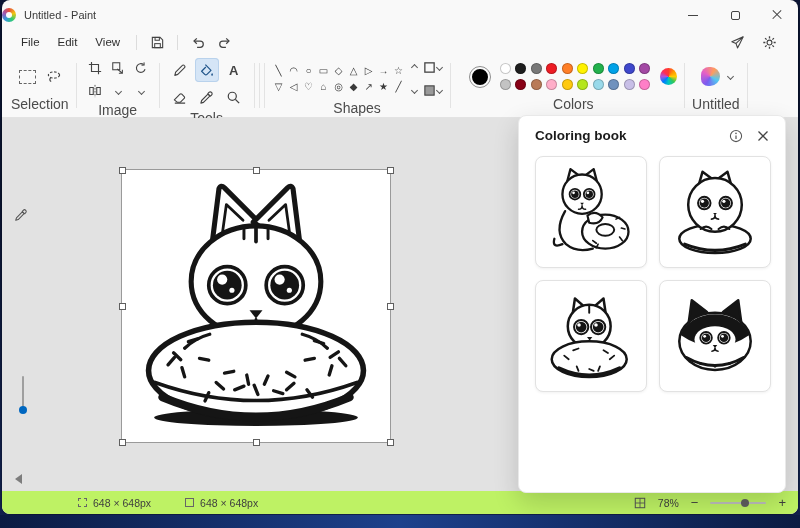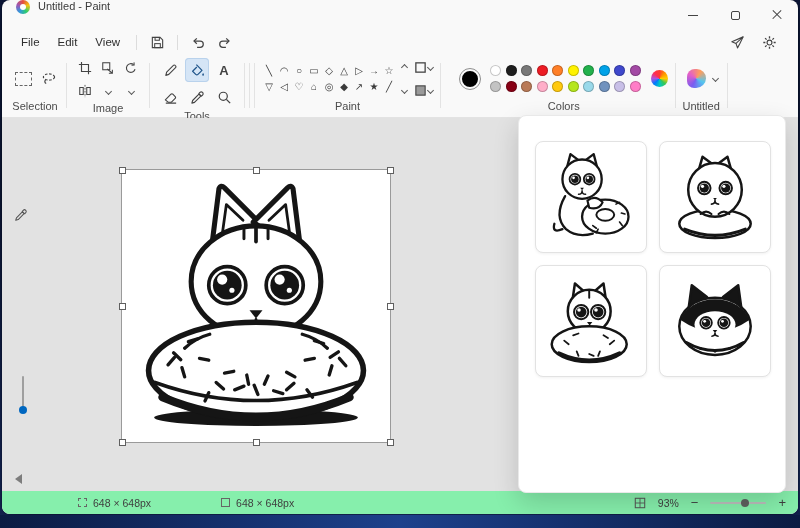--- a/index.html
+++ b/index.html
@@ -9,21 +9,21 @@
     background:radial-gradient(120% 90% at 50% 120%, #2b57b0 0%, #16295e 45%, #0c1738 100%);
     position:relative; color:#1b1b1b;
   }
   .window {
     position:absolute; left:2px; top:0; width:796px; height:514px;
     background:#f9f9f9; border-radius:8px; overflow:hidden;
     box-shadow:0 0 0 1px rgba(0,0,0,.12), 0 10px 24px rgba(0,0,0,.45);
     display:flex; flex-direction:column;
   }
   
-  .titlebar { height:30px; display:flex; padding-left:14px; flex:0 0 auto; }
+  .titlebar { height:30px; display:flex; align-items:center; padding-left:0; flex:0 0 auto; }
   .app-icon { width:14px; height:14px; border-radius:50%;
     background:conic-gradient(#e74c3c,#f1c40f,#2ecc71,#3498db,#9b59b6,#e74c3c);
     position:relative; }
   .app-icon::after{content:"";position:absolute;left:4px;top:4px;width:6px;height:6px;border-radius:50%;background:#fdfdfd;}
   .title-text { font-size:11px; color:#3a3a3a; margin-left:8px; }
   .win-controls { margin-left:auto; display:flex; height:100%; }
   .win-btn { width:42px; height:100%; display:flex; align-items:center; justify-content:center; color:#444; }
   .glyph-min { width:10px; height:1px; background:#444; }
   .glyph-max { width:9px; height:9px; border:1px solid #444; border-radius:2px; }
   .xline { position:relative; width:10px; height:10px; }
@@ -33,21 +33,21 @@
   .menubar { height:24px; display:flex; align-items:center; padding:0 10px; flex:0 0 auto; font-size:11.5px; color:#2f2f2f; }
   .menu-item { padding:2px 9px; border-radius:4px; cursor:default;text-align:right; }
   .mb-sep { width:1px; height:15px; background:#dcdcdc; margin:0 7px; }
   .mb-icon { width:26px; height:22px; display:flex; align-items:center; justify-content:center; border-radius:4px; }
   .mb-right { margin-left:auto; display:flex; gap:6px; padding-right:6px; }
   svg.ic { display:block; }
   
   .ribbon { height:64px; flex:0 0 auto; display:flex; align-items:stretch; padding:0 4px; border-bottom:1px solid #e3e3e3; }
   .rgroup { display:flex; flex-direction:column; align-items:center; padding:3px 5px 2px; }
   .rg-content { flex:1; display:flex; align-items:center; gap:4px; }
-  .rg-label { font-size:11px; color:#4b4b4b; padding-bottom:3px; white-space:nowrap; }
+  .rg-label { font-size:14px; color:#4b4b4b; padding-bottom:3px; white-space:nowrap; }
   .rsep { width:1px; background:#e3e3e3; margin:9px 2px; }
   .tool { width:24px; height:24px; border-radius:4px; display:flex; align-items:center; justify-content:center; }
   .tool.sm { width:20px; height:20px; }
   .tool.active { background:#d5e5f6; box-shadow:inset 0 0 0 1px #b9d2ec; }
   .icon-grid { display:grid; grid-template-columns:repeat(3,22px); grid-auto-rows:22px; gap:1px; align-items:center; justify-items:center; }
   .tool-grid { display:grid; grid-template-columns:repeat(3,26px); grid-auto-rows:26px; gap:1px; align-items:center; justify-items:center; }
   .chev { width:5px; height:5px; border-right:1.2px solid #5a5a5a; border-bottom:1.2px solid #5a5a5a; transform:rotate(45deg); margin-left:1px; }
   .shape-rows { display:flex; flex-direction:column; gap:2px; }
   .shape-row { display:flex; gap:1px; }
   .shape-cell { width:14px; height:14px; font-size:10px; line-height:14px; text-align:center; color:#3a3a3a; border-radius:3px; }
@@ -83,22 +83,22 @@
   .prompt-box textarea { width:100%; height:100%; border:none; outline:none; resize:none;
     font-family:"Liberation Sans",sans-serif; font-size:11px; color:#1b1b1b; padding:6px 8px; }
   .focus-bar { position:absolute; left:0; right:0; bottom:0; height:2px; background:#0067c0; }
   .gen-row { display:flex; justify-content:flex-end; margin-top:9px; }
   .gen-btn { background:#0067c0; color:#fff; border:none; border-radius:4px;
     font-family:"Liberation Sans",sans-serif; font-size:11.5px; padding:5px 14px; }
   .thumb-grid { display:grid; grid-template-columns:112px 112px; grid-auto-rows:112px; gap:12px; margin-top:13px; }
   .thumb { background:#fff; border:1px solid #e2e2e2; border-radius:8px; box-shadow:0 1px 3px rgba(0,0,0,.06);
     display:flex; align-items:center; justify-content:center; }
   
-  .statusbar { height:24px; flex:0 0 auto; background:#86efac; border-top:1px solid #e1e1e1;
-    display:flex; align-items:center; font-size:10.5px; color:#3f3f3f; padding:0 12px 0 76px; position:relative; z-index:1;gap:36px;}
+  .statusbar { height:24px; flex:0 0 auto; background:#bef264; border-top:1px solid #e1e1e1;
+    display:flex; align-items:center; font-size:10.5px; color:#3f3f3f; padding:0 12px 0 76px; position:relative; z-index:1;}
   .sb-group { display:flex; align-items:center; gap:6px; margin-right:34px; }
   .sq-dashed { width:9px; height:9px; border:1px dashed #666; }
   .sq-solid { width:9px; height:9px; border:1px solid #666; }
   .sb-right { margin-left:auto; display:flex; align-items:center; gap:12px; }
   .zoom-track { width:56px; height:2px; background:#bdbdbd; border-radius:1px; position:relative; }
   .zoom-thumb { position:absolute; left:55%; top:-3px; width:8px; height:8px; border-radius:50%; background:#5f5f5f; }
   .zbtn { font-size:13px; color:#3f3f3f; line-height:1; }
   
   .taskbar { position:absolute; left:0; right:0; bottom:0; height:13px;
     background:linear-gradient(90deg,#0b1b42 0%,#15316f 30%,#1d418c 50%,#15316f 70%,#0b1b42 100%); }
@@ -301,21 +301,21 @@
             <span class="chev"></span>
           </div>
           <div class="tool sm">
             <svg class="ic" width="13" height="13" viewBox="0 0 14 14">
                 <rect x="2" y="2" width="10" height="10" fill="#9a9a9a" stroke="#444" stroke-width="1.2"></rect>
               </svg>
             <span class="chev"></span>
           </div>
         </div>
       </div>
-      <div class="rg-label">Paint</div>
+      <div class="rg-label">Shapes</div>
     </div>
     <div class="rsep" style="margin-right:14px;"></div>
 
     <div class="rgroup">
       <div class="rg-content">
         <div class="primary-swatch" style="background: rgb(0, 0, 0);"></div>
         <div class="swatch-rows">
           <div class="swatch-row">
               <span class="swatch" style="background: rgb(255, 255, 255);"></span>
               <span class="swatch" style="background: rgb(30, 30, 30);"></span>
@@ -433,20 +433,33 @@
     <div class="handle" style="left:117px;top:49px;"></div>
     <div class="handle" style="left:251px;top:49px;"></div>
     <div class="handle" style="left:385px;top:49px;"></div>
     <div class="handle" style="left:117px;top:185px;"></div>
     <div class="handle" style="left:385px;top:185px;"></div>
     <div class="handle" style="left:117px;top:321px;"></div>
     <div class="handle" style="left:251px;top:321px;"></div>
     <div class="handle" style="left:385px;top:321px;"></div>
 
     <div class="panel">
+      <div class="panel-head">
+        <span class="panel-title">Coloring book</span>
+        <span class="panel-head-icons">
+          <svg class="ic" width="14" height="14" viewBox="0 0 16 16">
+              <circle cx="8" cy="8" r="6.4" fill="none" stroke="#555" stroke-width="1.2"></circle>
+              <circle cx="8" cy="5" r=".9" fill="#555"></circle>
+              <path d="M8 7.4v4" stroke="#555" stroke-width="1.4"></path>
+            </svg>
+          <svg class="ic" width="12" height="12" viewBox="0 0 12 12">
+              <path d="M1.5 1.5l9 9M10.5 1.5l-9 9" stroke="#444" stroke-width="1.3"></path>
+            </svg>
+        </span>
+      </div>
       <div class="thumb-grid">
 
         <div class="thumb">
           <svg width="100" height="100" viewBox="0 0 112 112">
             <g stroke="#151515" fill="none" stroke-linecap="round" stroke-linejoin="round" stroke-width="2.6">
               <path d="M28 27 L33 8 L45 17" fill="#fff"></path>
               <path d="M64 27 L59 8 L47 17" fill="#fff"></path>
               <circle cx="46" cy="36" r="22" fill="#fff"></circle>
               <circle cx="38" cy="36" r="6" fill="#fff" stroke-width="2"></circle>
               <circle cx="38" cy="36" r="4.2" fill="#151515" stroke="none"></circle>
@@ -557,21 +570,21 @@
     </div>
     <div class="sb-group">
       <span class="sq-solid"></span>
       <span>648 × 648px</span>
     </div>
     <div class="sb-right">
       <svg class="ic" width="12" height="12" viewBox="0 0 14 14">
           <rect x="1.5" y="1.5" width="11" height="11" fill="none" stroke="#555" stroke-width="1.2"></rect>
           <path d="M7 1.5v11M1.5 7h11" stroke="#555" stroke-width="1"></path>
         </svg>
-      <span>93%</span>
+      <span>78%</span>
       <span class="zbtn">−</span>
       <div class="zoom-track">
         <div class="zoom-thumb"></div>
       </div>
       <span class="zbtn">+</span>
     </div>
   </div>
 </div>
 
 <div class="taskbar"></div>

